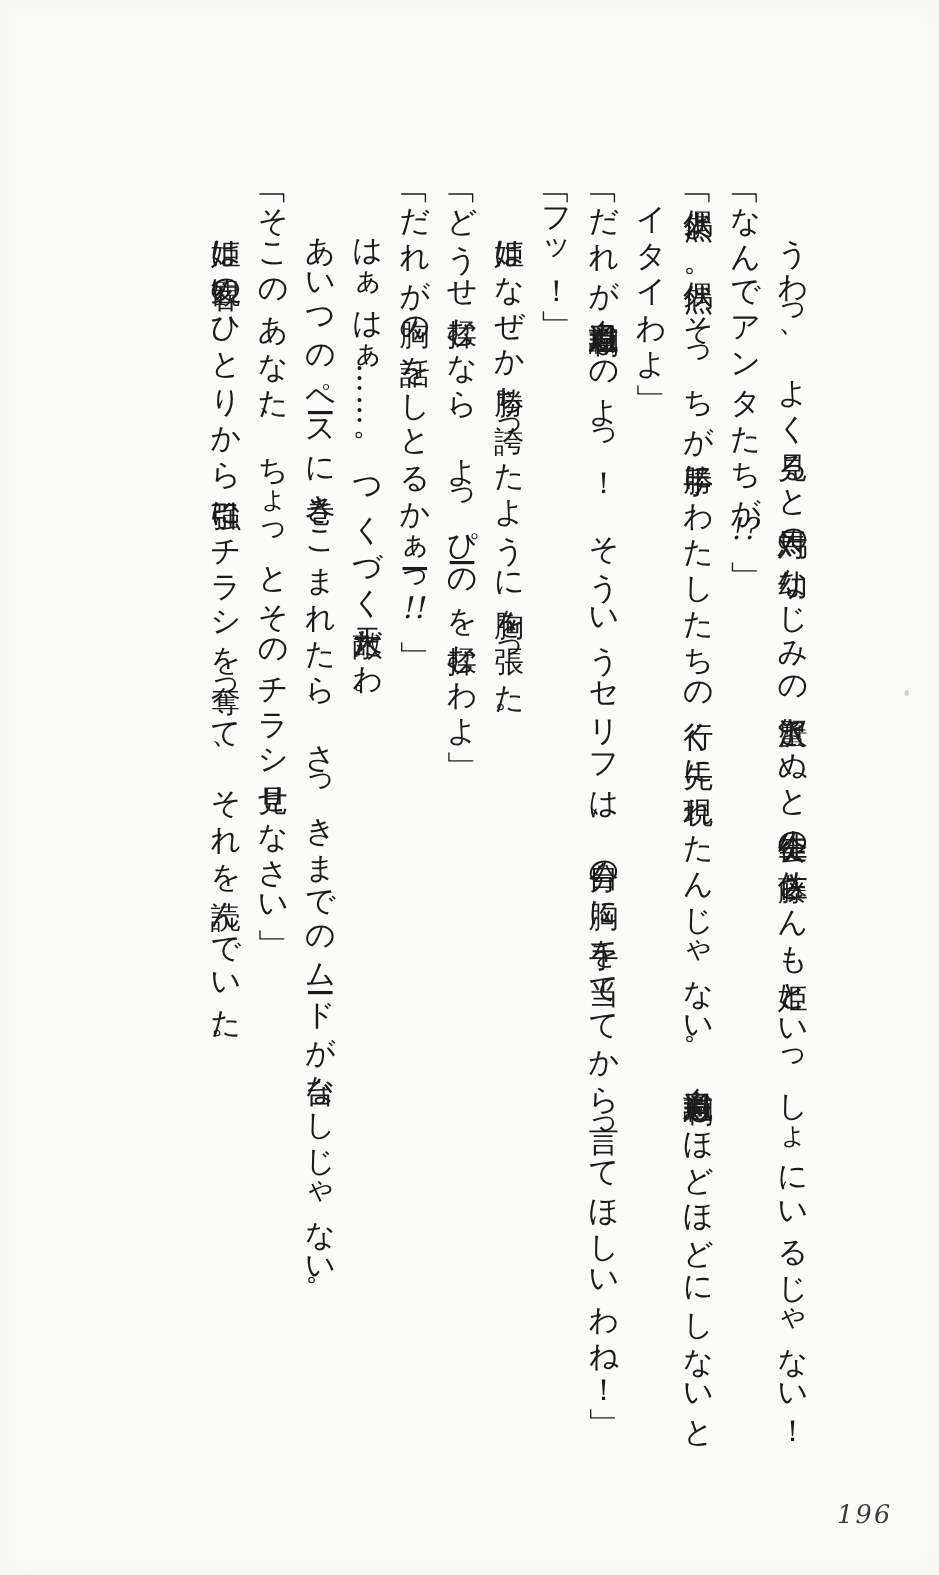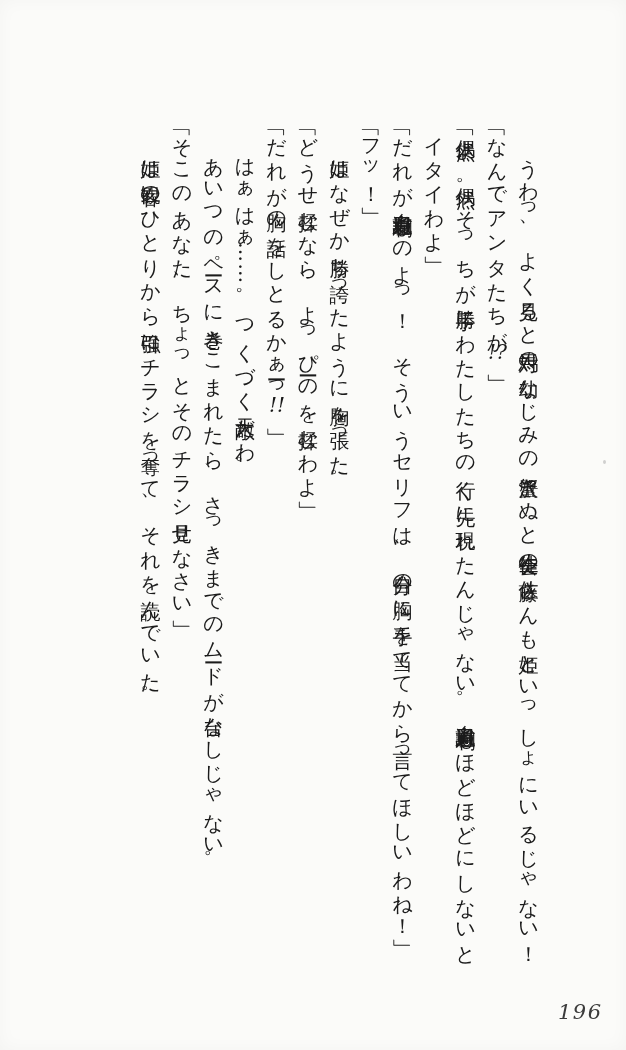--- a/index.html
+++ b/index.html
@@ -43,21 +43,21 @@
     -webkit-text-combine: horizontal;
     letter-spacing: 0;
     font-style: italic;
   }
   .page-number {
     position: absolute;
     left: 558px;
     top: 1000px;
     font-family: "DejaVu Serif", "Liberation Serif", serif;
     font-style: italic;
-    font-size: 21px;
+    font-size: 17px;
     letter-spacing: 1.5px;
     color: #3b3b3b;
   }
   .scan-speck {
     position: absolute;
     left: 603px;
     top: 460px;
     width: 3px;
     height: 4px;
     border-radius: 50%;

